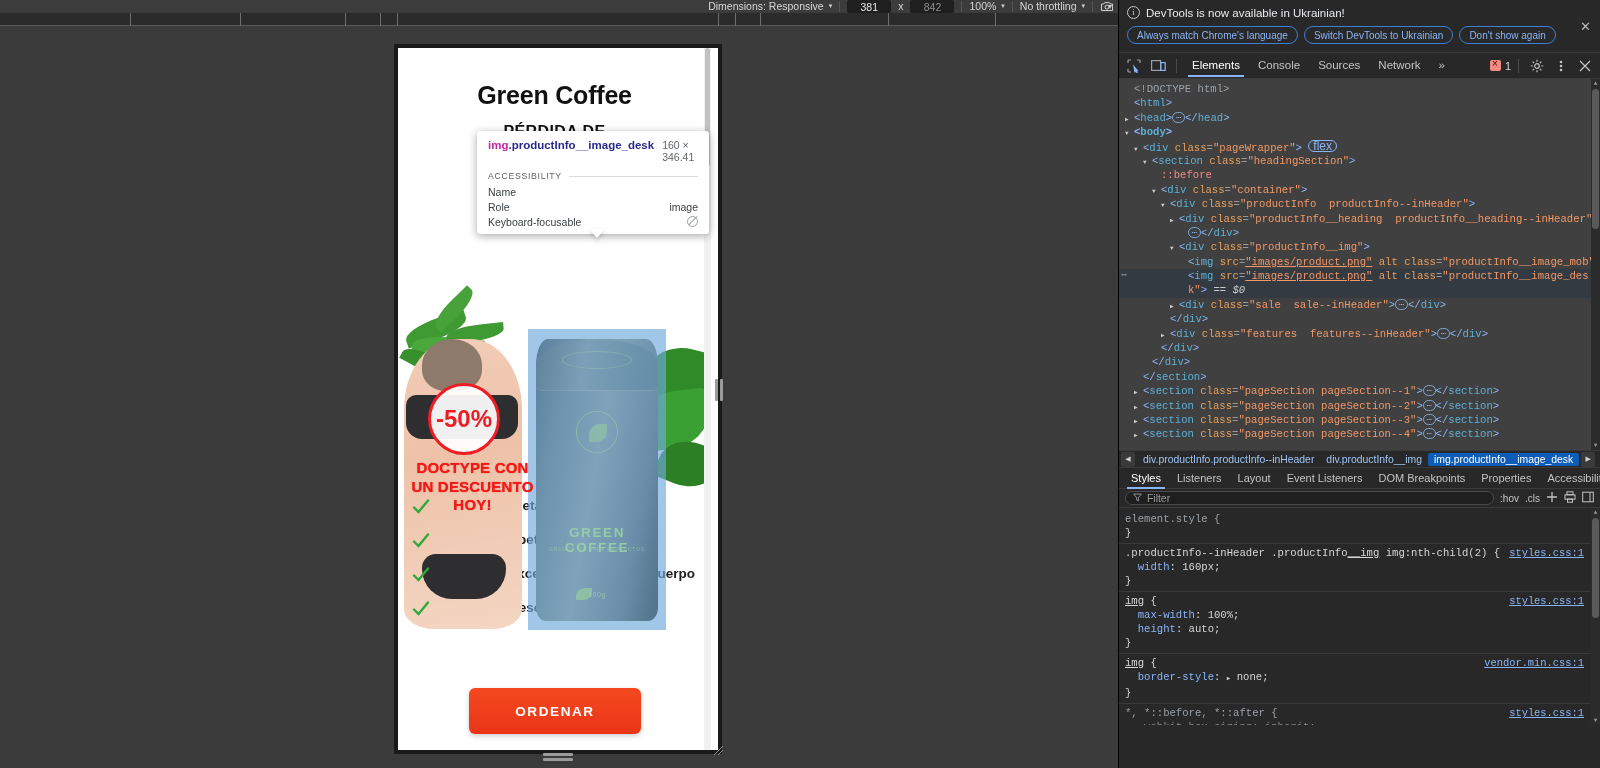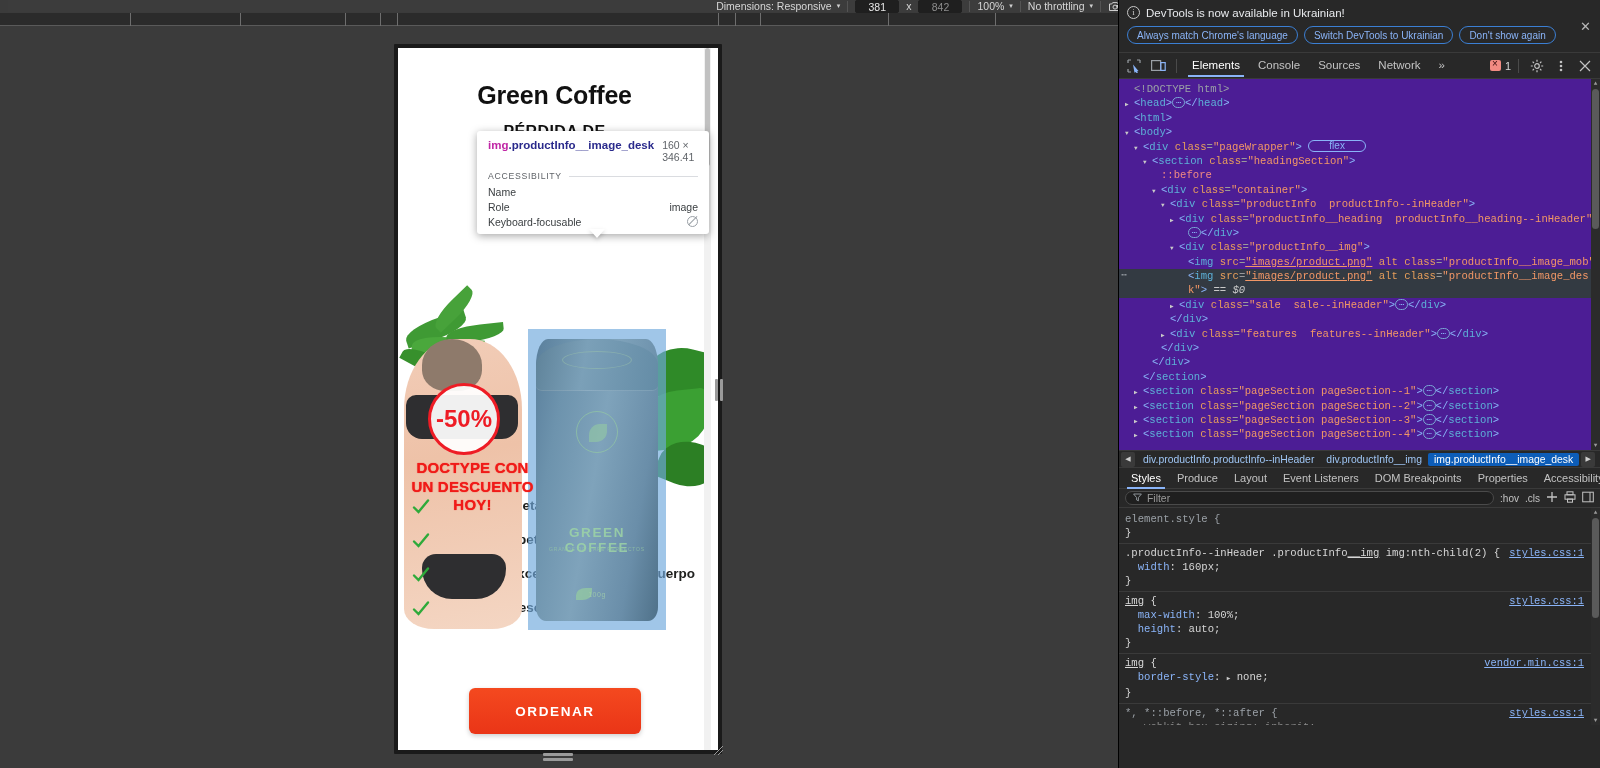--- a/index.html
+++ b/index.html
@@ -14,21 +14,21 @@
   #root { position: relative; width: 1600px; height: 768px; }
 
   
   #viewport-pane {
     position: absolute; left: 0; top: 0;
     width: 1118px; height: 768px;
     background: #3b3b3b;
   }
   
   #device-toolbar {
-    position: absolute; left: 8px; top: 0; width: 1118px; height: 12px;
+    position: absolute; left: 0; top: 0; width: 1118px; height: 12px;
     background: #3c3c3c;
     display: flex; align-items: center; justify-content: flex-end;
     font-size: 10px; color: #cfcfcf;
     padding-right: 4px;
   }
   #device-toolbar .dt-group { display: flex; align-items: center; gap: 4px; }
   .dt-label { color: #d6d6d6; font-size: 10.5px; white-space: nowrap; }
   .dt-caret { font-size: 7px; color: #d0d0d0; margin-left: 1px; }
   .dt-input {
     background: #1f1f1f; color: #e8e8e8; border: 1px solid #1f1f1f;
@@ -316,36 +316,36 @@
   .err-square::after {
     content: "×"; position: absolute; left: 2px; top: -2px; font-size: 10px; color: #3c0d0d;
   }
   
   #dom-tree {
     position: relative;
     height: 371px; overflow: hidden;
     font-family: "Liberation Mono", monospace;
     font-size: 10.6px; line-height: 14.4px;
     padding: 3px 0 0 0;
-    background: #4c1d95;
+    background: #404040;
   }
   .dom-line { white-space: pre; padding-left: 6px; height: 14.4px; position: relative; }
   .dom-line.hl { background: #333a42; }
   .tw { color: #8ab4f8; }          
   .tag-name { color: #5db0d7; }
   .attr { color: #9a9a9a; }
   .attr-name { color: #e89f5b; }
   .attr-val { color: #f29766; }
   .doctype { color: #9aa0a6; }
   .pseudo { color: #f28b82; }
   .link { color: #f29766; text-decoration: underline; }
   .dollar { color: #c9c9c9; font-style: italic; }
   .badge-flex {
     display: inline-block; border: 1px solid #8ab4f8; color: #8ab4f8;
-    border-radius: 7px; font-size: 10px; padding: 0 20px; line-height: 10px;
+    border-radius: 7px; font-size: 12px; padding: 0 4px; line-height: 10px;
     vertical-align: 1px; font-family: "Liberation Sans", sans-serif;
   }
   .ellip {
     display: inline-block; border: 1px solid #7aa7d4; color: #8ab4f8;
     border-radius: 6px; font-size: 8px; padding: 0 3px; line-height: 9px;
     vertical-align: 1px;
   }
   .arrow { color: #c9c9c9; display: inline-block; width: 9px; }
   .arrow.open::before { content: "▼"; font-size: 6px; }
   .arrow.closed::before { content: "▶"; font-size: 6px; }
@@ -671,23 +671,23 @@
       </span>
       <span class="dt-icon-btn">
         <svg width="12" height="12" viewBox="0 0 12 12">
             <path d="M1 1 L11 11 M11 1 L1 11" stroke="#c3c3c3" stroke-width="1.2"></path>
           </svg>
       </span>
     </div>
 
     <div id="dom-tree">
         <div class="dom-line" style="padding-left: 6px;"><span class="arrow none"></span><span class="doctype">&lt;!DOCTYPE html&gt;</span></div>
+        <div class="dom-line" style="padding-left: 6px;"><span class="arrow none"></span><span class="tw">&lt;</span><span class="tag-name">html</span><span class="tw">&gt;</span></div>
         <div class="dom-line" style="padding-left: 6px;"><span class="arrow closed"></span><span class="tw">&lt;</span><span class="tag-name">head</span><span class="tw">&gt;</span><span class="ellip">⋯</span><span class="tw">&lt;/</span><span class="tag-name">head</span><span class="tw">&gt;</span></div>
-        <div class="dom-line" style="padding-left: 6px;"><span class="arrow none"></span><span class="tw">&lt;</span><span class="tag-name">html</span><span class="tw">&gt;</span></div>
-        <div class="dom-line" style="padding-left: 6px;"><span class="arrow open"></span><span class="tw">&lt;</span><span class="tag-name">body</span><span class="tw">&gt;</span></div>
+        <div class="dom-line" style="padding-left: 6px; font-weight: bold;"><span class="arrow open"></span><span class="tw">&lt;</span><span class="tag-name">body</span><span class="tw">&gt;</span></div>
         <div class="dom-line" style="padding-left: 15px;"><span class="arrow open"></span><span class="tw">&lt;</span><span class="tag-name">div</span> <span class="attr-name">class</span><span class="attr">=</span><span class="attr-val">"pageWrapper"</span><span class="tw">&gt;</span> <span class="badge-flex">flex</span></div>
         <div class="dom-line" style="padding-left: 24px;"><span class="arrow open"></span><span class="tw">&lt;</span><span class="tag-name">section</span> <span class="attr-name">class</span><span class="attr">=</span><span class="attr-val">"headingSection"</span><span class="tw">&gt;</span></div>
         <div class="dom-line" style="padding-left: 33px;"><span class="arrow none"></span><span class="pseudo">::before</span></div>
         <div class="dom-line" style="padding-left: 33px;"><span class="arrow open"></span><span class="tw">&lt;</span><span class="tag-name">div</span> <span class="attr-name">class</span><span class="attr">=</span><span class="attr-val">"container"</span><span class="tw">&gt;</span></div>
         <div class="dom-line" style="padding-left: 42px;"><span class="arrow open"></span><span class="tw">&lt;</span><span class="tag-name">div</span> <span class="attr-name">class</span><span class="attr">=</span><span class="attr-val">"productInfo  productInfo--inHeader"</span><span class="tw">&gt;</span></div>
         <div class="dom-line" style="padding-left: 51px;"><span class="arrow closed"></span><span class="tw">&lt;</span><span class="tag-name">div</span> <span class="attr-name">class</span><span class="attr">=</span><span class="attr-val">"productInfo__heading  productInfo__heading--inHeader"</span><span class="tw">&gt;</span></div>
         <div class="dom-line" style="padding-left: 60px;"><span class="arrow none"></span><span class="ellip">⋯</span><span class="tw">&lt;/</span><span class="tag-name">div</span><span class="tw">&gt;</span></div>
         <div class="dom-line" style="padding-left: 51px;"><span class="arrow open"></span><span class="tw">&lt;</span><span class="tag-name">div</span> <span class="attr-name">class</span><span class="attr">=</span><span class="attr-val">"productInfo__img"</span><span class="tw">&gt;</span></div>
         <div class="dom-line" style="padding-left: 60px;"><span class="arrow none"></span><span class="tw">&lt;</span><span class="tag-name">img</span> <span class="attr-name">src</span><span class="attr">=</span><span class="link">"images/product.png"</span> <span class="attr-name">alt</span> <span class="attr-name">class</span><span class="attr">=</span><span class="attr-val">"productInfo__image_mob"</span><span class="tw">&gt;</span></div>
         <div class="dom-line hl" style="padding-left: 60px;"><span class="dots-gutter">⋯</span><span class="arrow none"></span><span class="tw">&lt;</span><span class="tag-name">img</span> <span class="attr-name">src</span><span class="attr">=</span><span class="link">"images/product.png"</span> <span class="attr-name">alt</span> <span class="attr-name">class</span><span class="attr">=</span><span class="attr-val">"productInfo__image_des</span></div>
@@ -712,21 +712,21 @@
     <div id="breadcrumb">
       <span class="scroll-btn">◀</span>
       <span class="crumb">div.productInfo.productInfo--inHeader</span>
       <span class="crumb">div.productInfo__img</span>
       <span class="crumb active">img.productInfo__image_desk</span>
       <span class="scroll-btn">▶</span>
     </div>
 
     <div id="styles-tabbar">
       <span class="st-tab active">Styles</span>
-      <span class="st-tab">Produce</span>
+      <span class="st-tab">Listeners</span>
       <span class="st-tab">Layout</span>
       <span class="st-tab">Event Listeners</span>
       <span class="st-tab">DOM Breakpoints</span>
       <span class="st-tab">Properties</span>
       <span class="st-tab">Accessibility</span>
     </div>
 
     <div id="filter-bar">
       <div id="filter-input-wrap">
         <span>

